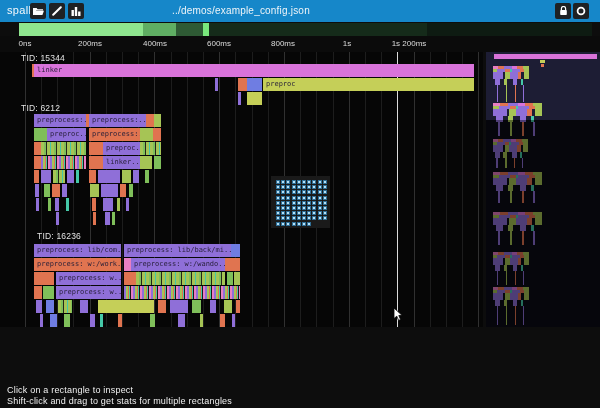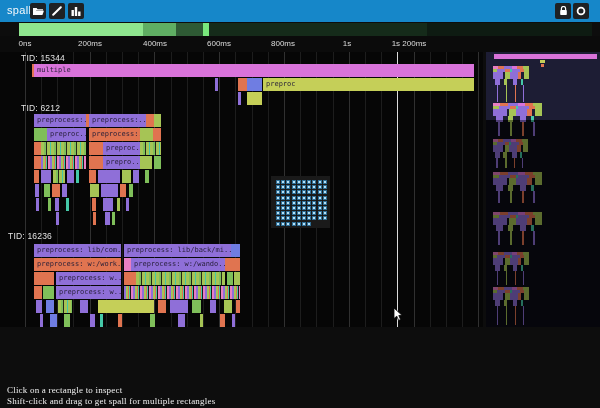--- a/index.html
+++ b/index.html
@@ -36,21 +36,21 @@
   .mclus{position:absolute;display:flex;flex-direction:column;}
   .mr1{height:3px;background:linear-gradient(90deg,#e87fc4 0 14%,#e07450 14% 30%,#8f6fd8 30% 52%,#d973da 52% 66%,#e07450 66% 82%,#a6c455 82% 100%);}
   .mr2{height:3px;background:linear-gradient(90deg,#a6c455 0 12%,#8f6fd8 12% 34%,#e07450 34% 46%,#45c8a8 46% 52%,#8f6fd8 52% 74%,#e07450 74% 86%,#a6c455 86% 100%);}
   .mr3{height:7px;background:linear-gradient(90deg,#8f6fd8 0 28%,transparent 28% 33%,#a6c455 33% 47%,#8f6fd8 47% 70%,#e07450 70% 79%,transparent 79% 85%,#a6c455 85% 100%);}
   .mr4{height:6px;background:linear-gradient(90deg,transparent 0 6%,#8f6fd8 6% 20%,transparent 20% 30%,#a6c455 30% 40%,transparent 40% 55%,#8f6fd8 55% 68%,transparent 68% 78%,#45c8a8 78% 84%,transparent 84% 100%);}
   .mr5{flex:1;background:linear-gradient(90deg,transparent 0 10%,#8f6fd8 10% 14%,transparent 14% 35%,#a6c455 35% 39%,transparent 39% 60%,#e07450 60% 63%,transparent 63% 82%,#8f6fd8 82% 86%,transparent 86% 100%);}
   #mviewport{position:absolute;left:0;top:0;width:100%;background:rgba(110,110,190,.18);}
   #mdimmer{position:absolute;left:0;width:100%;background:rgba(0,0,0,.45);}
   .mrect{position:absolute;}
   
-  .hint{position:absolute;left:7px;font-size:9px;color:#f0f0f0;letter-spacing:.2px;font-family:Liberation Serif, serif;}
+  .hint{position:absolute;left:7px;font-size:9px;color:#f0f0f0;letter-spacing:.2px;}
   #cursor{position:absolute;pointer-events:none;}
 </style>
 </head>
 <body>
 
 <div id="app">
 
   <div id="topbar" style="background: rgb(22, 135, 201);">
     <span id="app-name">spall</span>
 
@@ -72,20 +72,21 @@
     <div class="tb-btn" style="left:68px">
       <span>
         <svg width="10" height="10" viewBox="0 0 10 10">
             <rect x="0.5" y="4" width="2.4" height="6" fill="#fff"></rect>
             <rect x="3.8" y="1" width="2.4" height="9" fill="#fff"></rect>
             <rect x="7.1" y="5.5" width="2.4" height="4.5" fill="#fff"></rect>
           </svg>
       </span>
     </div>
 
+    <span id="filename">../demos/example_config.json</span>
 
     <div class="tb-btn" style="left:555px">
       <span>
         <svg width="9" height="10" viewBox="0 0 9 10">
             <path d="M2.4 4V2.6a2.1 2.1 0 1 1 4.2 0V4" fill="none" stroke="#fff" stroke-width="1.2"></path>
             <rect x="1.2" y="4" width="6.6" height="5" fill="#fff" rx="0.8"></rect>
           </svg>
       </span>
     </div>
     <div class="tb-btn" style="left:573px">
@@ -145,23 +146,23 @@
         <div class="gline major" style="left: 413.6px;"></div>
         <div class="gline" style="left: 429.8px;"></div>
         <div class="gline" style="left: 446px;"></div>
         <div class="gline" style="left: 462.2px;"></div>
         <div class="gline major" style="left: 478.4px;"></div>
       </div>
     <div id="crosshair" style="left: 397px;"></div>
     <div id="flamelayer">
         <div class="tid" style="left: 21px; top: 1px;">TID: 15344</div>
         <div class="tid" style="left: 21px; top: 51px;">TID: 6212</div>
-        <div class="tid" style="left: 8px; top: 179px;">TID: 16236</div>
+        <div class="tid" style="left: 37px; top: 179px;">TID: 16236</div>
         <div class="bar" style="left: 32px; top: 12px; width: 2px; height: 13px; background: rgb(224, 116, 80);"></div>
-        <div class="bar" style="left: 34px; top: 12px; width: 440px; height: 13px; background: rgb(217, 115, 218);">multiple</div>
+        <div class="bar" style="left: 34px; top: 12px; width: 440px; height: 13px; background: rgb(217, 115, 218);">linker</div>
         <div class="bar" style="left: 215px; top: 26px; width: 2px; height: 13px; background: rgb(143, 111, 216);"></div>
         <div class="bar" style="left: 238px; top: 26px; width: 9px; height: 13px; background: rgb(224, 116, 80);"></div>
         <div class="bar" style="left: 247px; top: 26px; width: 15px; height: 13px; background: rgb(111, 125, 226);"></div>
         <div class="bar" style="left: 263px; top: 26px; width: 211px; height: 13px; background: rgb(197, 207, 88);">preproc</div>
         <div class="bar" style="left: 238px; top: 40px; width: 2px; height: 13px; background: rgb(143, 111, 216);"></div>
         <div class="bar" style="left: 247px; top: 40px; width: 15px; height: 13px; background: rgb(197, 207, 88);"></div>
         <div class="bar" style="left: 34px; top: 62px; width: 52px; height: 13px; background: rgb(143, 111, 216);">preprocess:..</div>
         <div class="bar" style="left: 86px; top: 62px; width: 3px; height: 13px; background: rgb(224, 116, 80);"></div>
         <div class="bar" style="left: 89px; top: 62px; width: 57px; height: 13px; background: rgb(143, 111, 216);">preprocess:..</div>
         <div class="bar" style="left: 146px; top: 62px; width: 8px; height: 13px; background: rgb(224, 116, 80);"></div>
@@ -172,21 +173,21 @@
         <div class="bar" style="left: 140px; top: 76px; width: 13px; height: 13px; background: rgb(166, 196, 85);"></div>
         <div class="bar" style="left: 153px; top: 76px; width: 8px; height: 13px; background: rgb(224, 116, 80);"></div>
         <div class="bar" style="left: 34px; top: 90px; width: 7px; height: 13px; background: rgb(224, 116, 80);"></div>
         <div class="bar striped-gr" style="left: 41px; top: 90px; width: 45px; height: 13px;"></div>
         <div class="bar" style="left: 89px; top: 90px; width: 14px; height: 13px; background: rgb(224, 116, 80);"></div>
         <div class="bar" style="left: 103px; top: 90px; width: 37px; height: 13px; background: rgb(143, 111, 216);">preproc..</div>
         <div class="bar striped-gr" style="left: 140px; top: 90px; width: 21px; height: 13px;"></div>
         <div class="bar" style="left: 34px; top: 104px; width: 7px; height: 13px; background: rgb(224, 116, 80);"></div>
         <div class="bar striped-mix" style="left: 41px; top: 104px; width: 45px; height: 13px;"></div>
         <div class="bar" style="left: 89px; top: 104px; width: 14px; height: 13px; background: rgb(224, 116, 80);"></div>
-        <div class="bar" style="left: 103px; top: 104px; width: 37px; height: 13px; background: rgb(143, 111, 216);">prepro..</div>
+        <div class="bar" style="left: 103px; top: 104px; width: 37px; height: 13px; background: rgb(143, 111, 216);">linker..</div>
         <div class="bar" style="left: 140px; top: 104px; width: 12px; height: 13px; background: rgb(166, 196, 85);"></div>
         <div class="bar" style="left: 154px; top: 104px; width: 7px; height: 13px; background: rgb(127, 191, 90);"></div>
         <div class="bar" style="left: 34px; top: 118px; width: 5px; height: 13px; background: rgb(224, 116, 80);"></div>
         <div class="bar" style="left: 41px; top: 118px; width: 10px; height: 13px; background: rgb(143, 111, 216);"></div>
         <div class="bar striped-gr" style="left: 53px; top: 118px; width: 12px; height: 13px;"></div>
         <div class="bar" style="left: 67px; top: 118px; width: 7px; height: 13px; background: rgb(143, 111, 216);"></div>
         <div class="bar" style="left: 76px; top: 118px; width: 3px; height: 13px; background: rgb(69, 200, 168);"></div>
         <div class="bar" style="left: 89px; top: 118px; width: 7px; height: 13px; background: rgb(224, 116, 80);"></div>
         <div class="bar" style="left: 98px; top: 118px; width: 22px; height: 13px; background: rgb(143, 111, 216);"></div>
         <div class="bar" style="left: 122px; top: 118px; width: 9px; height: 13px; background: rgb(166, 196, 85);"></div>
@@ -397,21 +398,21 @@
           <div class="mr2"></div>
           <div class="mr3"></div>
           <div class="mr4"></div>
           <div class="mr5"></div>
         </div>
       </div>
     <div id="mdimmer" style="top: 68px; height: 207px;"></div>
   </div>
 
   <div class="hint" style="top:385px">Click on a rectangle to inspect</div>
-  <div class="hint" style="top:396px">Shift-click and drag to get spall for multiple rectangles</div>
+  <div class="hint" style="top:396px">Shift-click and drag to get stats for multiple rectangles</div>
 
   <div id="cursor" style="left: 394px; top: 308px;">
     <svg width="10" height="14" viewBox="0 0 10 14">
         <polygon points="0,0 0,10.5 2.8,8.2 4.6,12.4 6.6,11.5 4.8,7.5 8,7.3" fill="#fff" stroke="#000" stroke-width="0.8"></polygon>
       </svg>
   </div>
 
 </div>
 
 </body></html>

